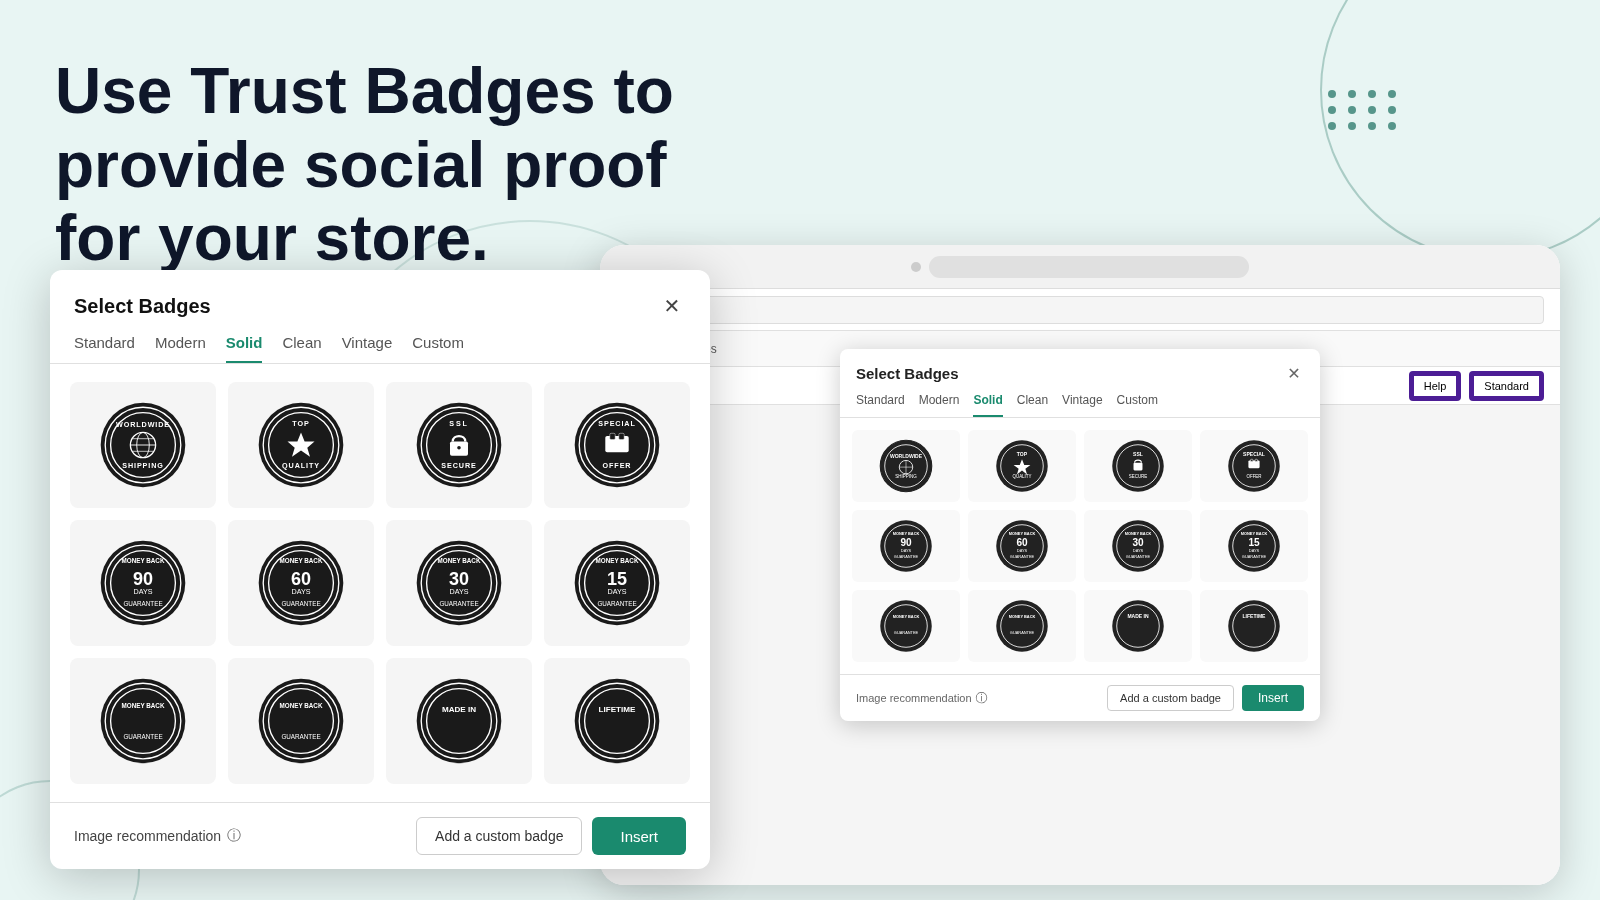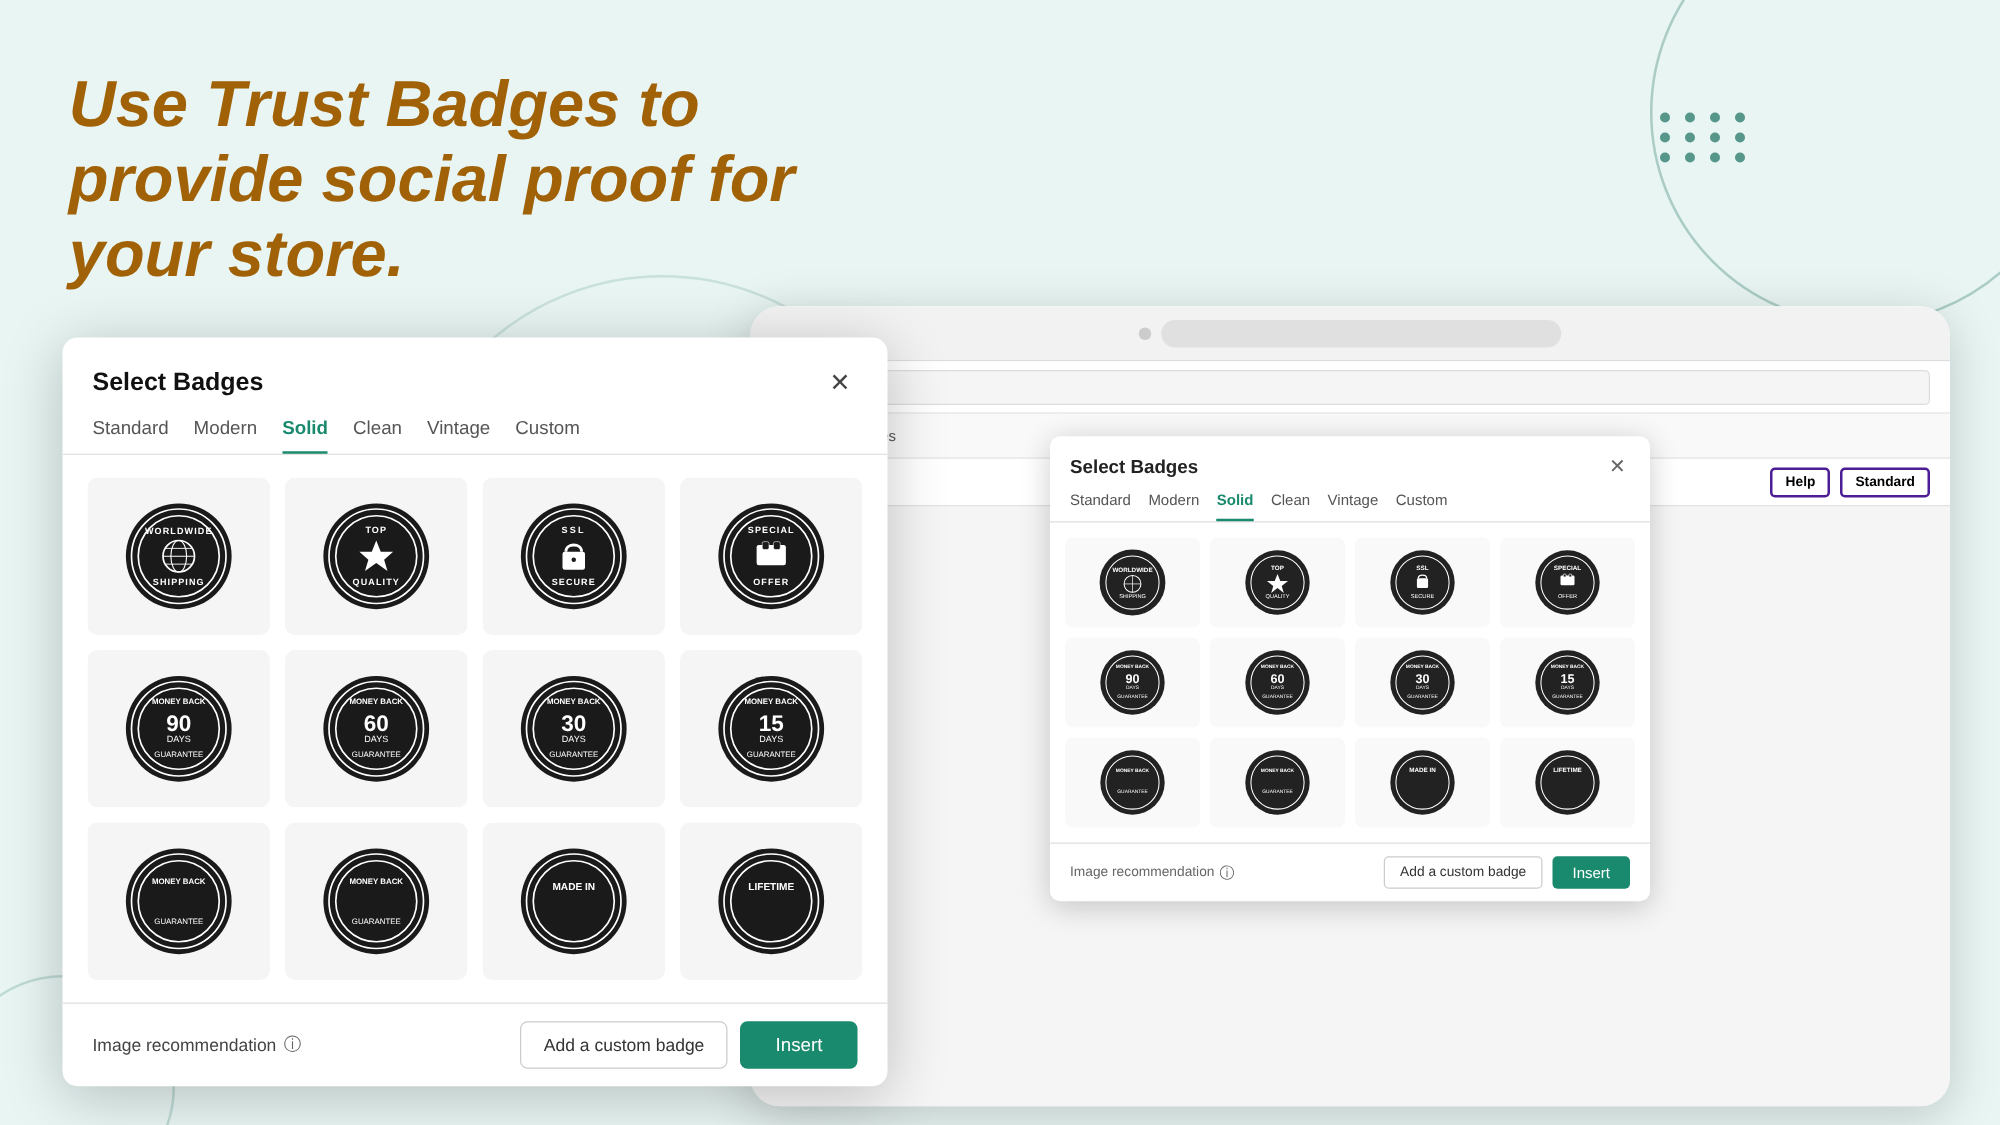--- a/index.html
+++ b/index.html
@@ -60,25 +60,24 @@
     }
 
     
     .hero-text {
       position: absolute;
       top: 55px;
       left: 55px;
       max-width: 700px;
     }
     .hero-title {
-      font-size: 52px;
+      font-size: 64px;
       font-weight: 800;
-      color: #a16207;
+      color: #0f172a;
       line-height: 1.15;
-      font-style: italic;
     }
 
     
     .tablet-mockup {
       position: absolute;
       top: 245px;
       right: 40px;
       width: 960px;
       height: 640px;
       background: #fff;
@@ -156,26 +155,25 @@
       font-size: 12px;
       color: #555;
     }
     .tablet-nav-buttons {
       margin-left: auto;
       display: flex;
       gap: 8px;
     }
     .tablet-btn-sm {
       padding: 4px 10px;
-      border: 2px solid #4c1d95;
+      border: 5px solid #4c1d95;
       border-radius: 4px;
       font-size: 11px;
       background: #fff;
       cursor: pointer;
-      font-weight: bold;
     }
 
     
     .small-modal {
       position: absolute;
       top: 60px;
       left: 50%;
       transform: translateX(-50%);
       width: 480px;
       background: #fff;

